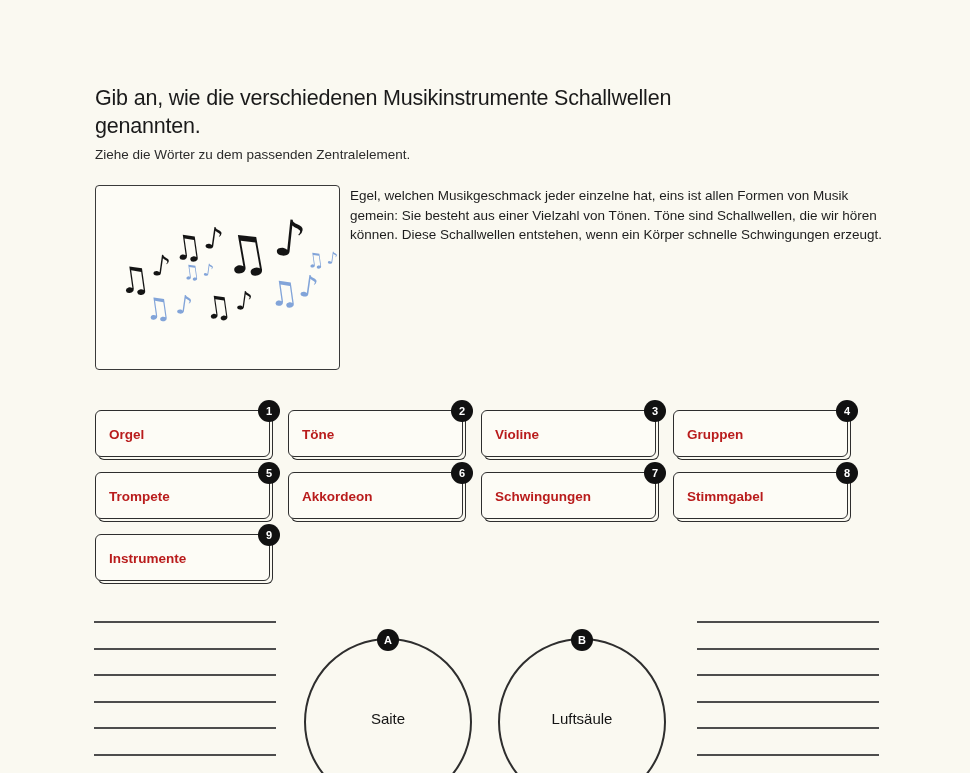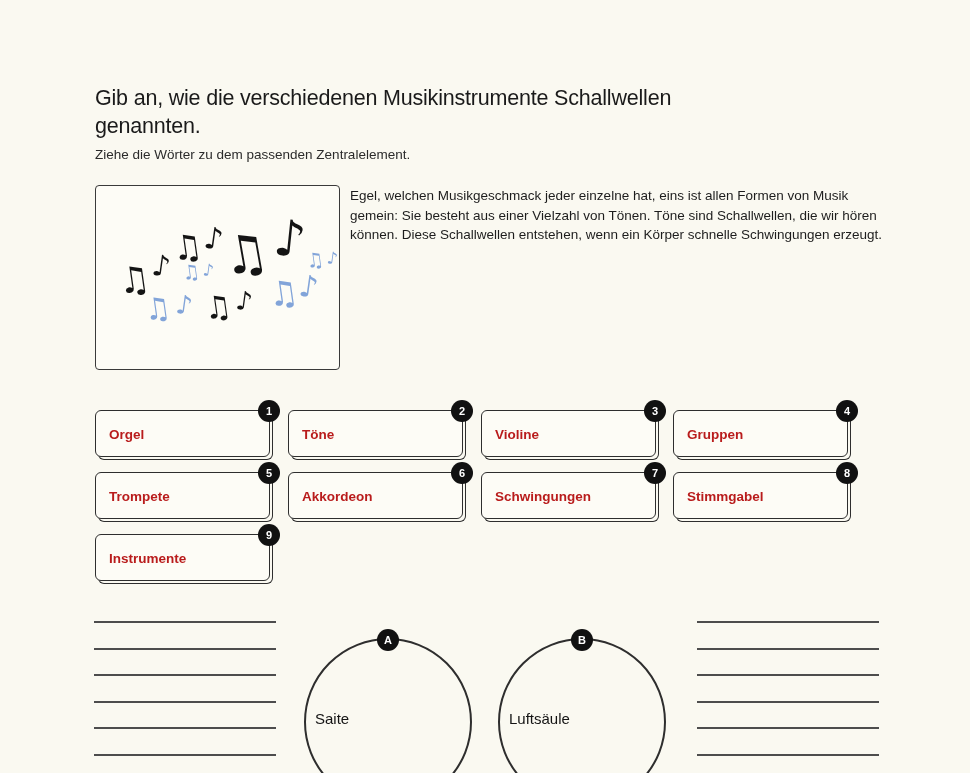--- a/index.html
+++ b/index.html
@@ -81,21 +81,21 @@
   .drop-circle.b { left: 498px; }
   .letter-badge {
     position: absolute; top: -11px; left: 50%; transform: translateX(-50%);
     width: 22px; height: 22px; border-radius: 50%;
     background: #111111; color: #ffffff;
     font-size: 11px; font-weight: 700;
     display: flex; align-items: center; justify-content: center;
   }
   .circle-label {
     position: absolute; left: 0; right: 0; top: 70px;
-    text-align: left; font-size: 15px; color: #141414; margin-left: 9px;
+    text-align: center; font-size: 15px; color: #141414;
   }
 
   
   .ruled { position: absolute; top: 621px; width: 182px; height: 140px; }
   .ruled.left { left: 94px; }
   .ruled.right { left: 697px; }
   .ruled .ruled-line {
     position: absolute; left: 0; right: 0; height: 0;
     border-top: 2px solid #4d4d4d;
   }

